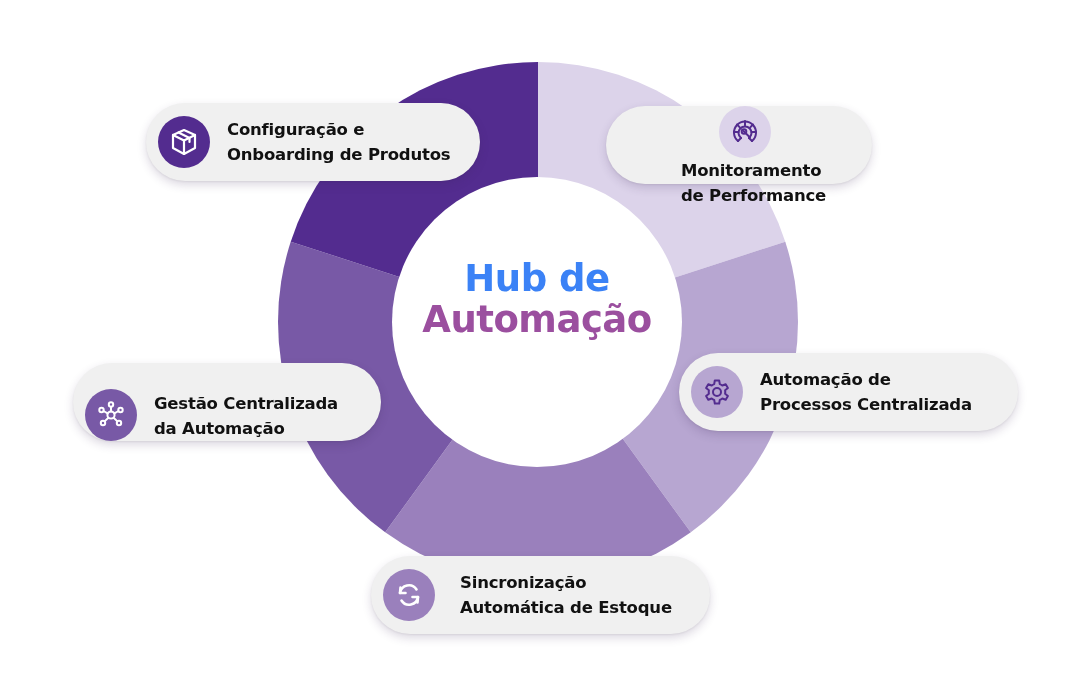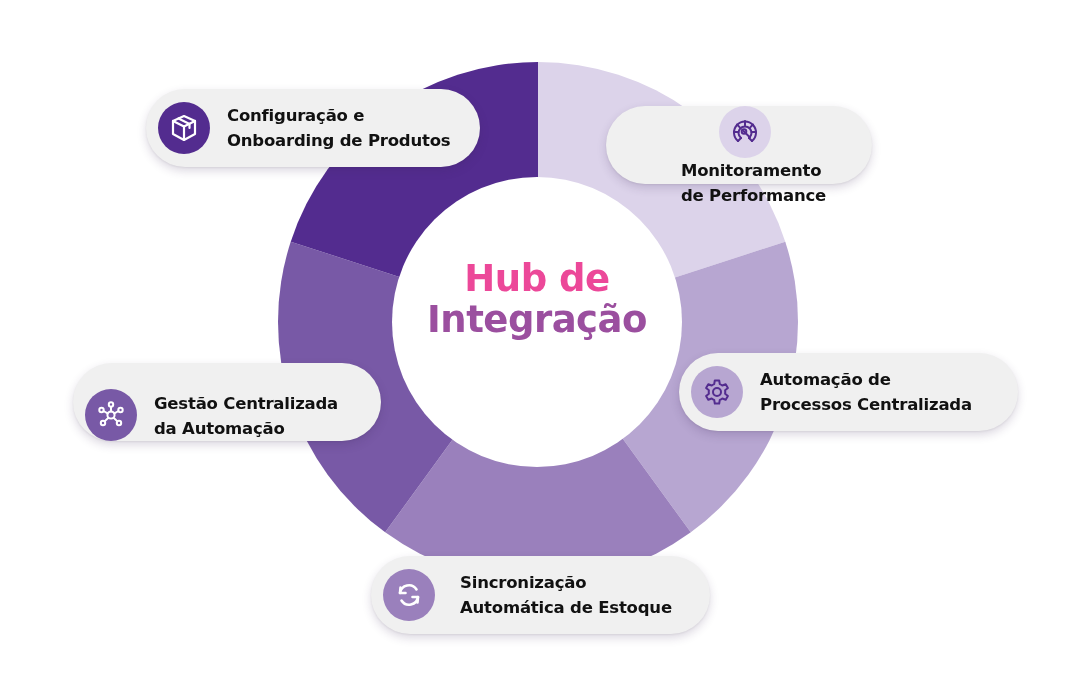--- a/index.html
+++ b/index.html
@@ -31,21 +31,21 @@
       width: 290px;
       text-align: center;
       font-family: "DejaVu Sans", sans-serif;
       font-weight: bold;
       line-height: 1.12;
       letter-spacing: -0.5px;
     }
     .hub-title .l1 {
       display: block;
       font-size: 37px;
-      color: #ec4899;
+      color: #3b82f6;
     }
     .hub-title .l2 {
       display: block;
       font-size: 37px;
       color: #9b4f9f;
     }
     .card {
       position: absolute;
       height: 78px;
       background: #f0f0f0;
@@ -92,24 +92,24 @@
         <path d="M 538 322 L 785.27469423674 241.65558146251368 A 260 260 0 0 1 690.824165596043 532.3444185374864 Z" fill="#b7a6d1"></path>
         <path d="M 538 322 L 690.824165596043 532.3444185374864 A 260 260 0 0 1 385.175834403957 532.3444185374864 Z" fill="#9a80bc"></path>
         <path d="M 538 322 L 385.175834403957 532.3444185374864 A 260 260 0 0 1 290.72530576326005 241.6555814625136 Z" fill="#7859a6"></path>
         <path d="M 538 322 L 290.72530576326005 241.6555814625136 A 260 260 0 0 1 538 62 Z" fill="#532c8f"></path>
       </g>
     <circle cx="537" cy="322" r="145" fill="#ffffff"></circle>
   </svg>
 
   <div class="hub-title">
     <span class="l1">Hub de</span>
-    <span class="l2">Integração</span>
+    <span class="l2">Automação</span>
   </div>
 
-  <div class="card" style="left:146px; top:89px; width:334px;">
+  <div class="card" style="left:146px; top:103px; width:334px;">
     <div class="icon-circle" style="background:#532c8f;">
       <svg viewBox="0 0 32 32" fill="none" stroke="#ffffff" stroke-width="2.2" stroke-linejoin="round" stroke-linecap="round">
         <path d="M16 4 L27 9 L27 22 L16 28 L5 22 L5 9 Z"></path>
         <path d="M5 9 L16 14.5 L27 9"></path>
         <path d="M16 14.5 L16 28"></path>
         <path d="M10.5 6.5 L21.5 12 L21.5 16"></path>
       </svg>
     </div>
     <div class="label">
       <span>Configuração e</span>

